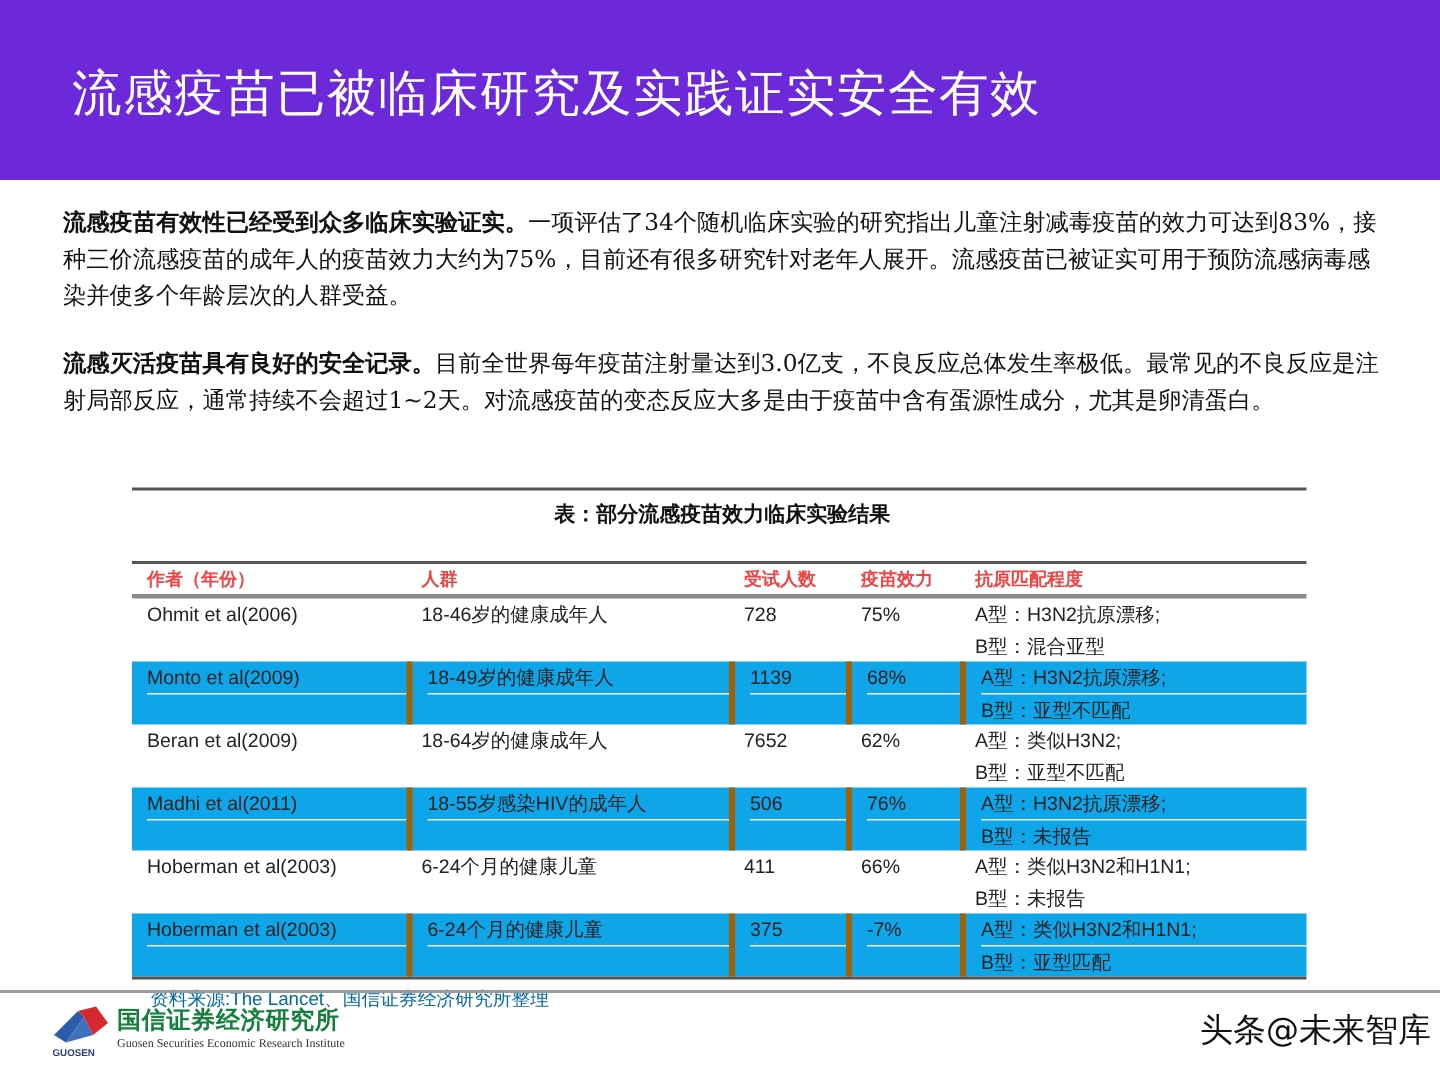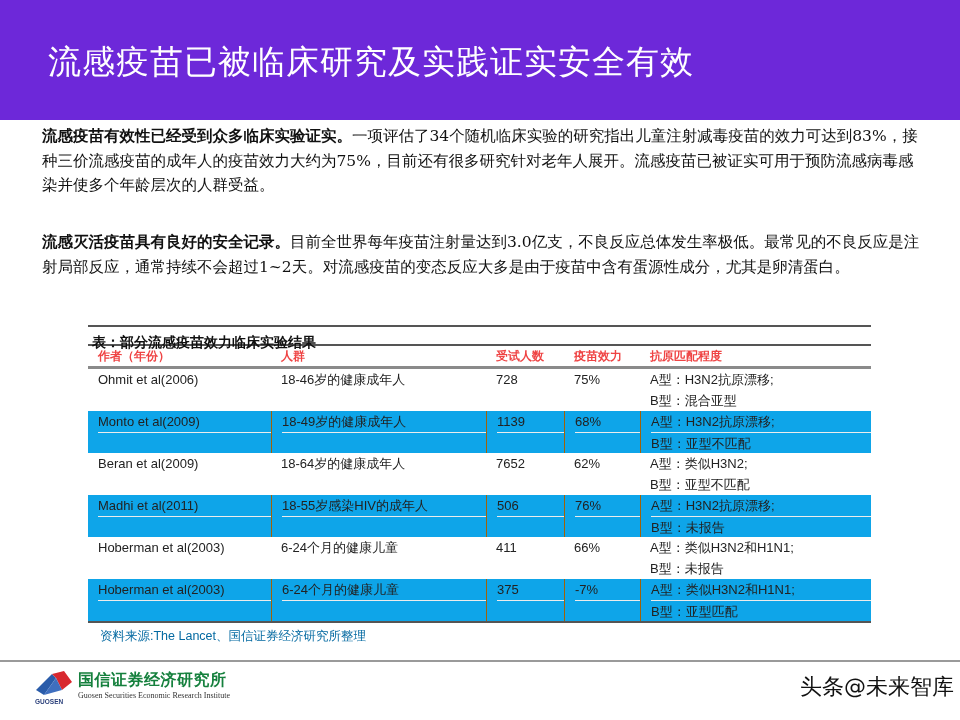--- a/index.html
+++ b/index.html
@@ -14,30 +14,30 @@
     position: absolute; left: 48px; top: 40px;
     font-family: "DejaVu Serif", serif; font-size: 33px; color: #ffffff;
     letter-spacing: 1px; font-weight: normal;
   }
 
   .para {
     position: absolute; left: 42px; width: 880px;
     font-family: "DejaVu Serif", serif; font-size: 15.5px; line-height: 24.5px; color: #111;
   }
   .para .lead { font-weight: bold; font-family: "DejaVu Sans", sans-serif; }
-  #para1 { top: 124px; }
+  #para1 { top: 136px; }
   #para2 { top: 230px; }
 
   .table-wrap {
     position: absolute; left: 88px; top: 325px; width: 783px;
   }
   .rule-top { height: 2px; background: #555; }
   .table-caption {
-    height: 17px; line-height: 31px; padding-left: 4px;
-    font-family: Liberation Sans, sans-serif; font-weight: bold; font-size: 14px; color: #111;
+    height: 47px; line-height: 31px; padding-left: 4px;
+    font-family: Liberation Sans, sans-serif; font-weight: bold; font-size: 14px; color: #111; text-align: center;
   }
   .rule-mid { height: 2px; background: #555; }
   .colheads { display: flex; height: 20px; line-height: 20px; }
   .colheads div {
     font-family: "DejaVu Sans", sans-serif; font-weight: bold; font-size: 12px; color: #ef4444;
     padding-left: 10px;
   }
   .rule-head { height: 3px; background: #8a8a8a; }
 
   .c1 { width: 183px; }
@@ -45,21 +45,21 @@
   .c3 { width: 78px; }
   .c4 { width: 76px; }
   .c5 { width: 231px; }
 
   .trow { display: flex; height: 42px; }
   .trow.shade { background: #0ea5e9; }
   .trow .cell {
     height: 42px; padding-left: 10px; font-size: 13px; color: #222;
     position: relative;
   }
-  .trow.shade .cell + .cell { border-left: 1px solid #a16207; }
+  .trow.shade .cell + .cell { border-left: 4px solid #a16207; }
   .trow .cell .line { height: 21px; line-height: 21px; white-space: nowrap; }
   .trow.shade .cell .line + .line { border-top: 1px solid #ececec; }
 
   .rule-bottom { height: 2px; background: #555; }
   .source {
     height: 24px; line-height: 26px; padding-left: 12px; font-size: 12.5px; color: #0369a1;
   }
 
   .footer-rule {
     position: absolute; left: 0; top: 660px; width: 960px; height: 2px; background: #9a9a9a;

